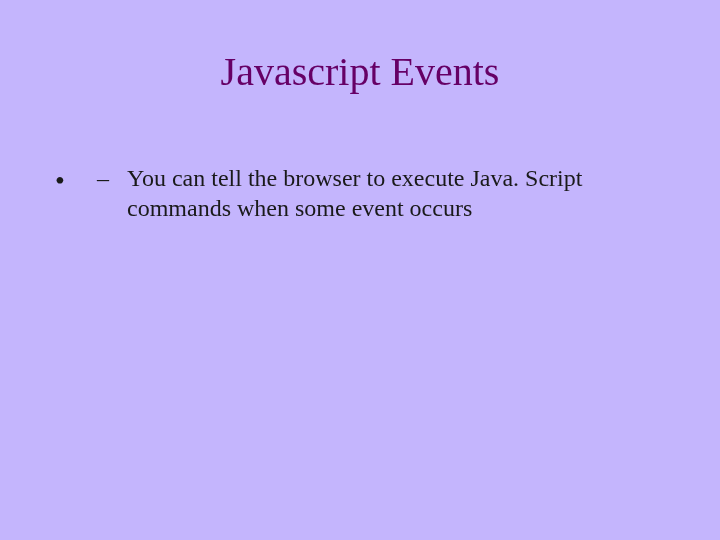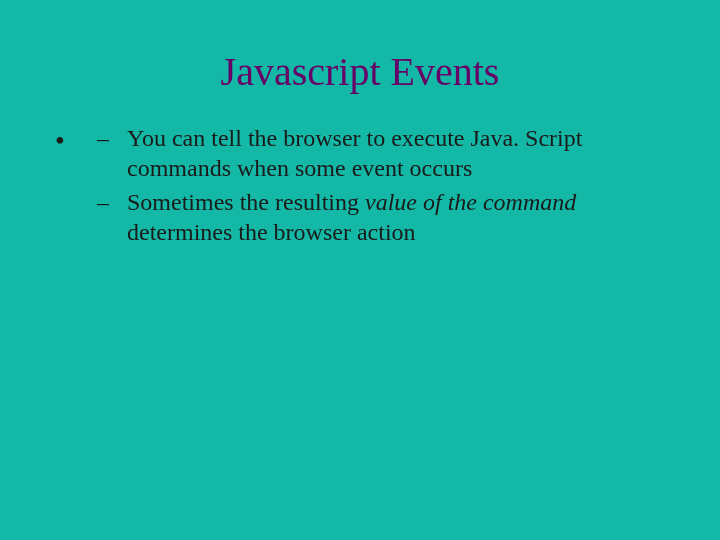--- a/index.html
+++ b/index.html
@@ -5,21 +5,21 @@
   html, body {
     margin: 0;
     padding: 0;
     width: 720px;
     height: 540px;
     overflow: hidden;
   }
   .slide {
     width: 720px;
     height: 540px;
-    background: #14b8a6;
+    background: #c4b5fd;
     font-family: "Times New Roman", Times, serif;
     color: #1a1a1a;
     box-sizing: border-box;
     position: relative;
   }
   .title {
     font-size: 40px;
     color: #660066;
     text-align: center;
     padding-top: 48px;
@@ -44,20 +44,21 @@
     top: 0;
   }
   .sub {
     font-size: 24px;
     padding-left: 12px;
   }
   .lvl2 {
     position: relative;
     padding-left: 30px;
     margin-bottom: 4px;
+    margin-top: 40px;
   }
   .lvl2::before {
     content: "–";
     position: absolute;
     left: 0;
     top: 0;
   }
   .italic {
     font-style: italic;
   }
@@ -70,20 +71,17 @@
   <div class="title">Javascript Events</div>
 
   <div class="body">
 
     <div class="lvl1">
 
       <div class="sub">
         <div class="lvl2">
           <span>You can tell the browser to execute Java. Script commands when some event occurs</span>
         </div>
-        <div class="lvl2">
-          <span>Sometimes the resulting </span><span class="italic">value of the command</span><span> determines the browser action</span>
-        </div>
       </div>
     </div>
 
   </div>
 </div>
 
 </body></html>

